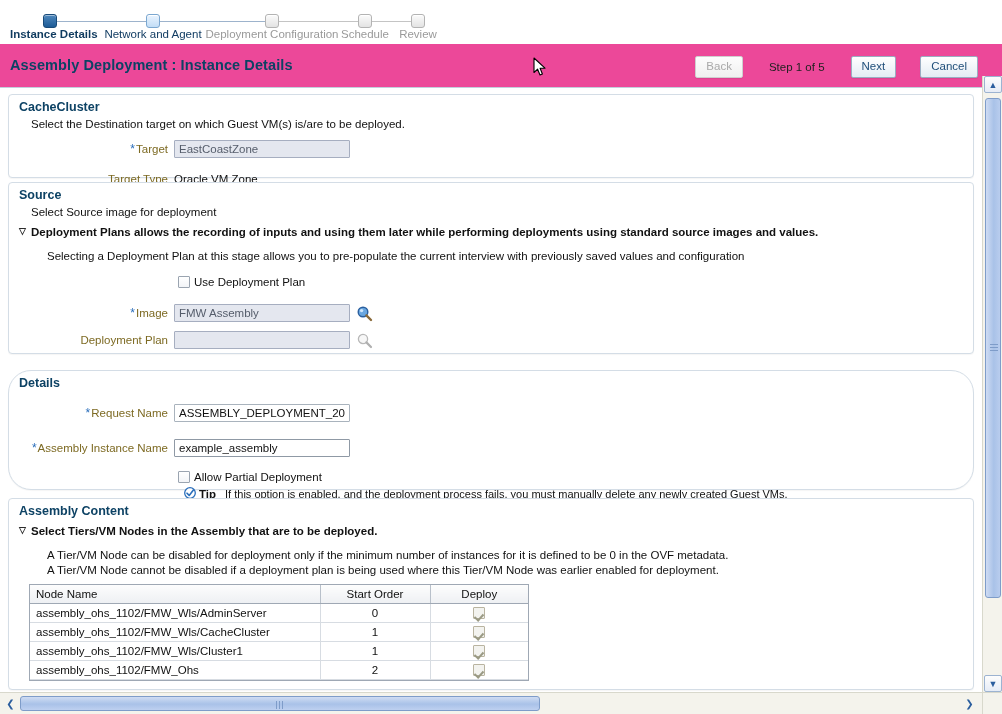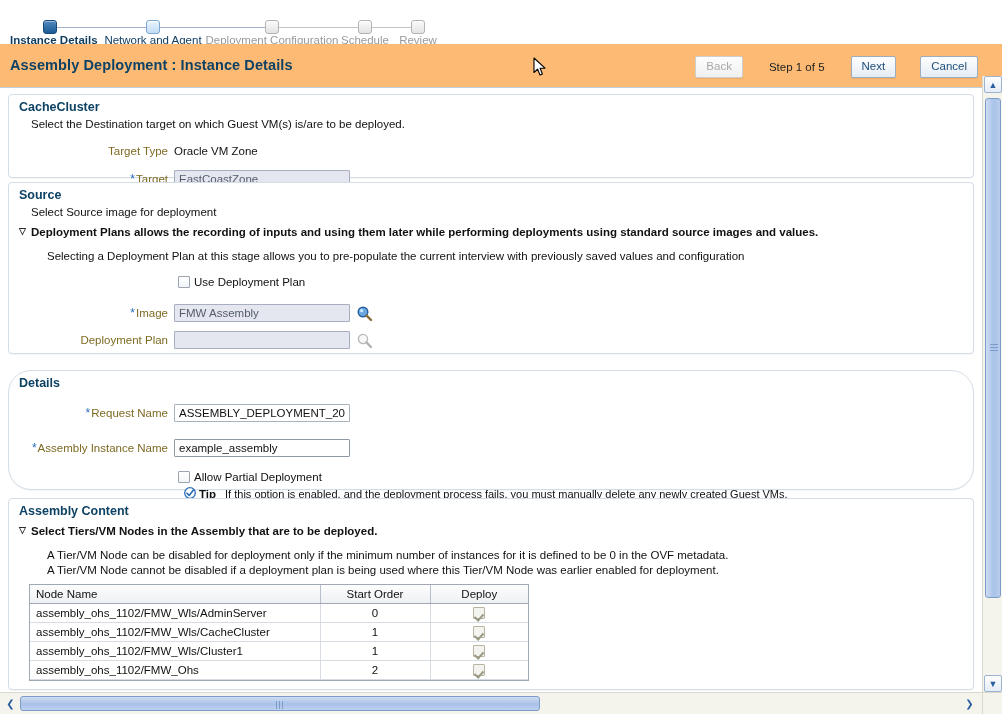--- a/index.html
+++ b/index.html
@@ -9,21 +9,21 @@
     overflow: hidden;
     background: #ffffff;
     font-family: "Liberation Sans", sans-serif;
     font-size: 11px;
     color: #000000;
   }
   #app { position: relative; width: 1002px; height: 714px; }
 
   
   .train {
-    position: absolute; left: 0; top: 12px; width: 1002px; height: 44px;
+    position: absolute; left: 0; top: 6px; width: 1002px; height: 44px;
     background: #ffffff;
     border-bottom: 1px solid #c8d4e0;
   }
   .train-inner { position: relative; height: 44px; }
   .train-line {
     position: absolute; top: 15px; height: 1px; background: #9db3cc;
   }
   .train-line.dim { background: #c4c4c4; }
   .step {
     position: absolute; top: 0; text-align: center;
@@ -51,21 +51,21 @@
     position: absolute; top: 22px; left: 0; width: 100%;
     white-space: nowrap; font-size: 11.5px;
   }
   .lbl.active { font-weight: bold; color: #0f3b5f; }
   .lbl.enabled { color: #123d63; }
   .lbl.disabled { color: #9a9a9a; }
 
   
   .page-head {
     position: absolute; left: 0; top: 44px; width: 1002px; height: 44px;
-    background: #fdba74; border-bottom: 1px solid #c2cfdc;
+    background: #ec4899; border-bottom: 1px solid #c2cfdc;
   }
   .page-title {
     position: absolute; left: 10px; top: 13px;
     font-size: 14.5px; font-weight: bold; color: #0d4264;
     letter-spacing: .1px;
   }
   .head-ctrls {
     position: absolute; right: 24px; top: 12px;
     display: flex; align-items: center; gap: 24px;
   }
@@ -305,29 +305,29 @@
     </div>
   </div>
 
   <div class="viewport">
     <div class="content">
 
       <div class="panel" style="height:84px;">
         <div class="panel-title">CacheCluster</div>
         <div class="panel-body">
           <div class="hint">Select the Destination target on which Guest VM(s) is/are to be deployed.</div>
-          <div class="frow" style="margin-top:8px;">
-            <div class="flabel">Target Type</div>
-            <div class="fval">Oracle VM Zone</div>
-          </div>
           <div class="frow" style="margin-top:6px;">
             <div class="flabel">
               <span class="req">*</span><span>Target</span>
             </div>
             <input class="inp ro w176" type="text" readonly="" value="EastCoastZone" style="">
+          </div>
+          <div class="frow" style="margin-top:8px;">
+            <div class="flabel">Target Type</div>
+            <div class="fval">Oracle VM Zone</div>
           </div>
         </div>
       </div>
 
       <div class="panel" style="height:172px; margin-top:4px;">
         <div class="panel-title">Source</div>
         <div class="panel-body">
           <div class="hint">Select Source image for deployment</div>
           <div class="bold-disc" style="margin-top:4px; position:relative;">
             <span class="tri" style="position:absolute; left:10px;">▽</span>

